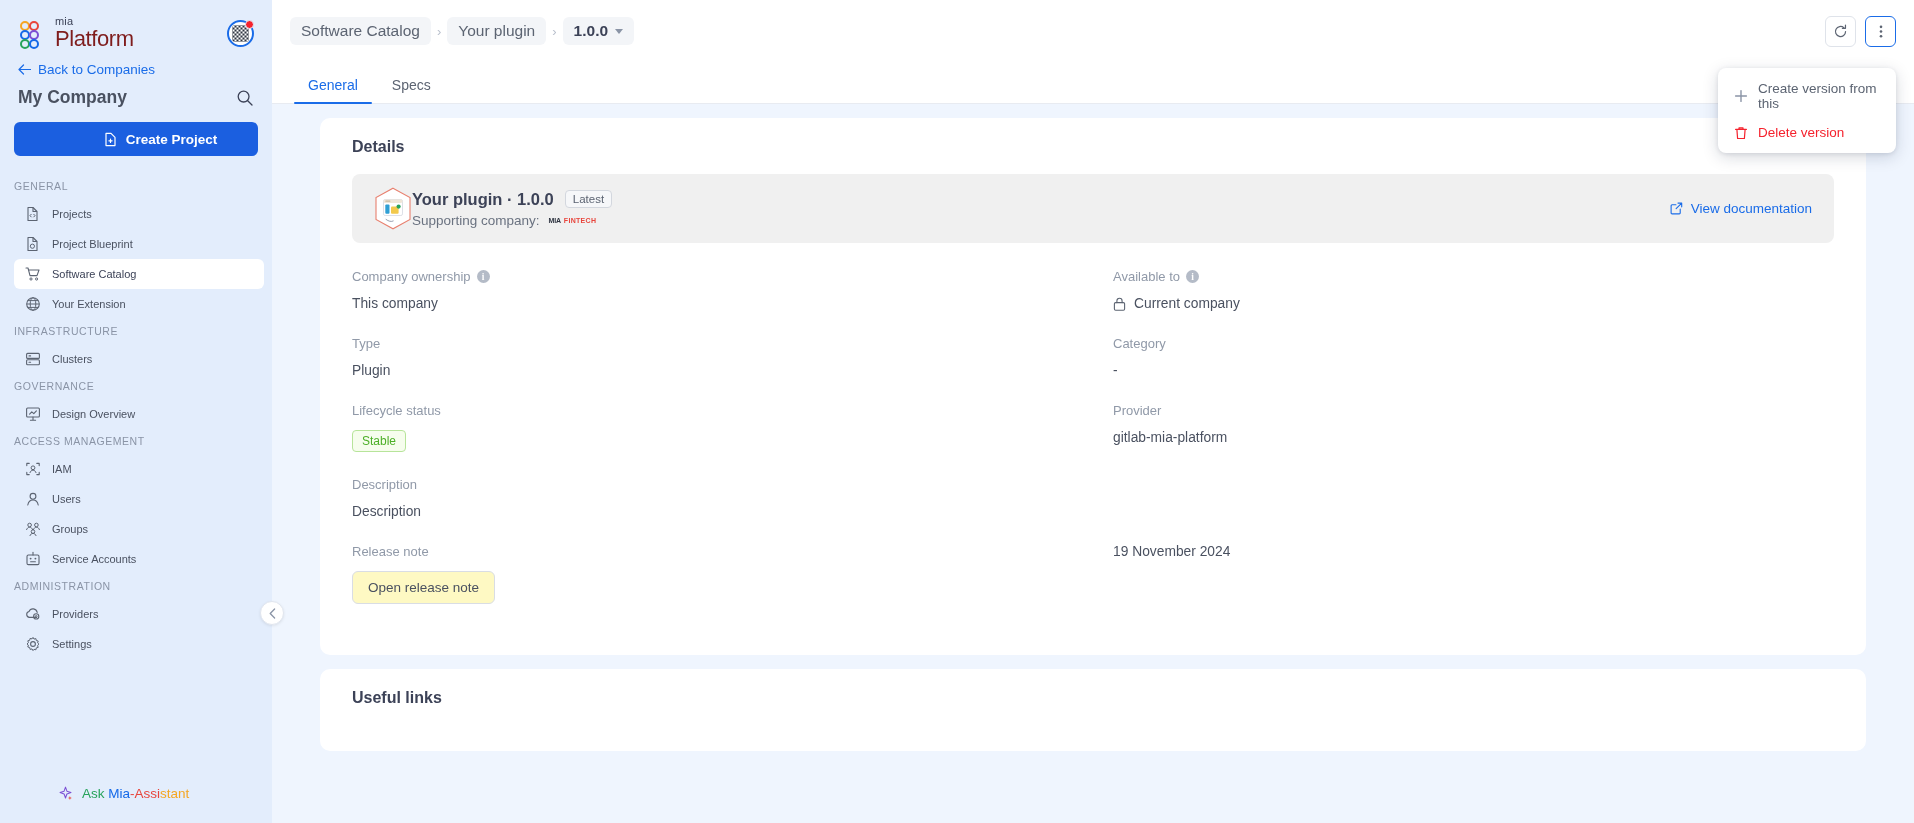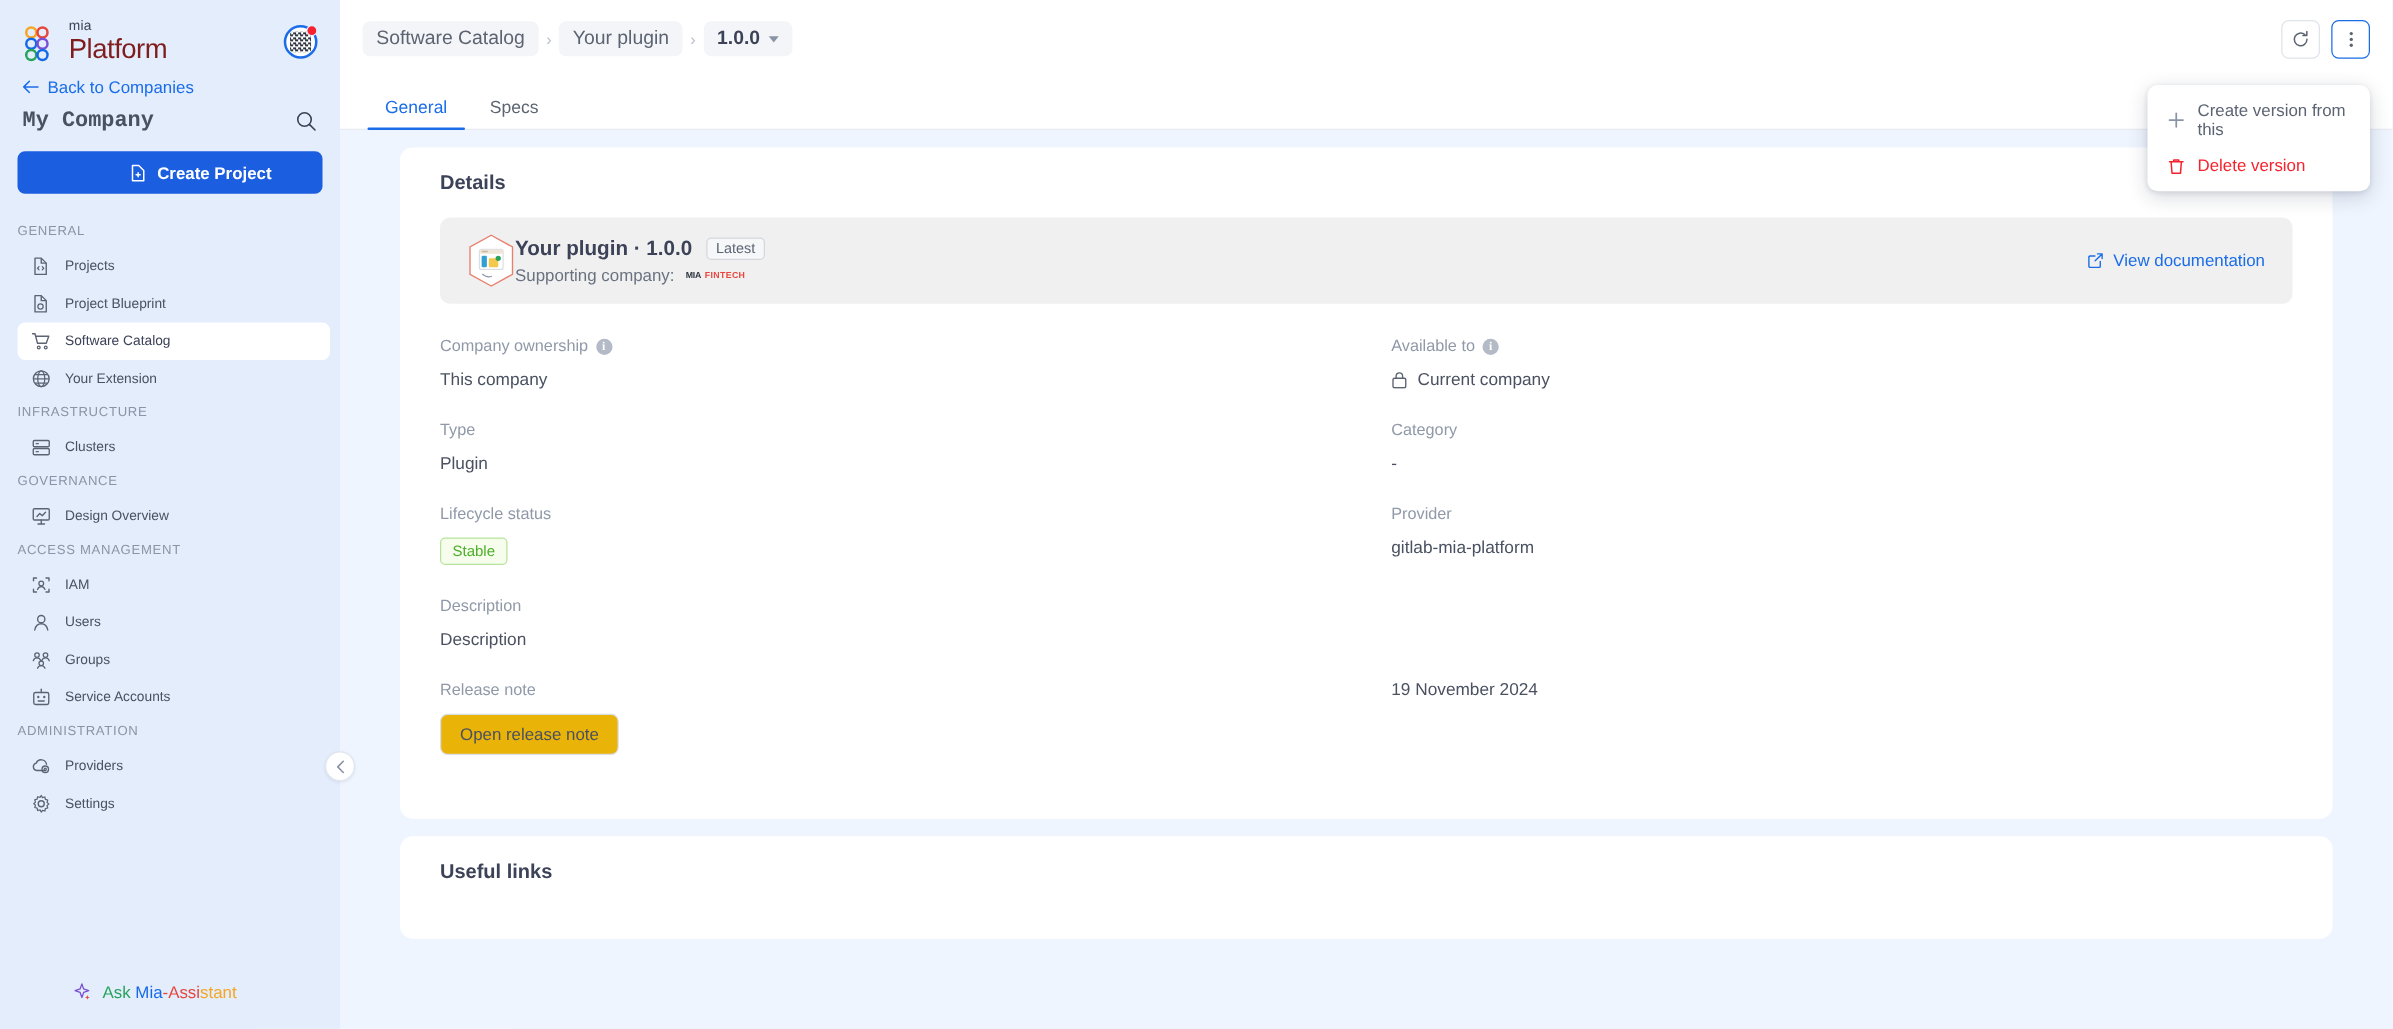--- a/index.html
+++ b/index.html
@@ -54,21 +54,20 @@
   }
 
   .back-link {
     display: flex; align-items: center; gap: 7px;
     padding: 2px 18px 10px 18px;
     color: #1a6ce8; font-size: 13.5px; cursor: pointer;
   }
   .company-row {
     display: flex; align-items: center; justify-content: space-between;
     padding: 0 18px 14px 18px;
-    font-family: Liberation Mono, monospace;
   }
   .company-name { font-size: 17.5px; font-weight: 700; color: #4a5160; }
   .search-ico { width: 18px; height: 18px; color: #3c4257; cursor: pointer; }
 
   .create-btn {
     margin: 0 14px 18px 14px;
     height: 34px;
     background: #1b5fe0; color: #fff;
     border: none; border-radius: 6px;
     font-size: 13.5px; font-family: inherit; font-weight: 600;
@@ -184,37 +183,37 @@
   .mf-word { font-size: 7px; font-weight: 700; color: #e8453c; letter-spacing: .3px; }
   .doc-link {
     display: flex; align-items: center; gap: 8px;
     color: #1a6ce8; font-size: 13.5px; cursor: pointer;
   }
 
   .grid { display: grid; grid-template-columns: 1fr 1fr; column-gap: 40px; row-gap: 0; }
   .field { margin-bottom: 25px; }
   .field-label {
     font-size: 13px; color: #9099a8; margin-bottom: 12px;
-    display: flex; align-items: flex-end; gap: 6px;
+    display: flex; align-items: center; gap: 6px;
   }
   .info-i {
     width: 13px; height: 13px; border-radius: 50%;
     background: #b4bbc7; color: #fff; font-size: 9.5px; font-weight: 700;
     display: inline-flex; align-items: center; justify-content: center;
     font-family: "Liberation Serif", serif; cursor: pointer;
   }
   .field-value { font-size: 13.8px; color: #4a5160; display: flex; align-items: center; gap: 8px; }
   .chip-stable {
     display: inline-block; font-size: 12px; color: #4caf27;
     border: 1px solid #b7e49a; background: #f6fded;
     border-radius: 4px; padding: 3px 9px;
   }
   .btn-outline {
     font-size: 13.5px; color: #4a5160; font-family: inherit;
-    border: 1px solid #d9dde4; background: #eab308;
+    border: 1px solid #d9dde4; background: #fef9c3;
     border-radius: 6px; padding: 8px 15px; cursor: pointer;
   }
 
   
   .dropdown {
     position: absolute; top: 68px; right: 18px;
     width: 178px; background: #fff;
     border-radius: 8px; padding: 6px 0;
     box-shadow: 0 4px 16px rgba(20,30,60,.17), 0 1px 4px rgba(20,30,60,.10);
     z-index: 50;

